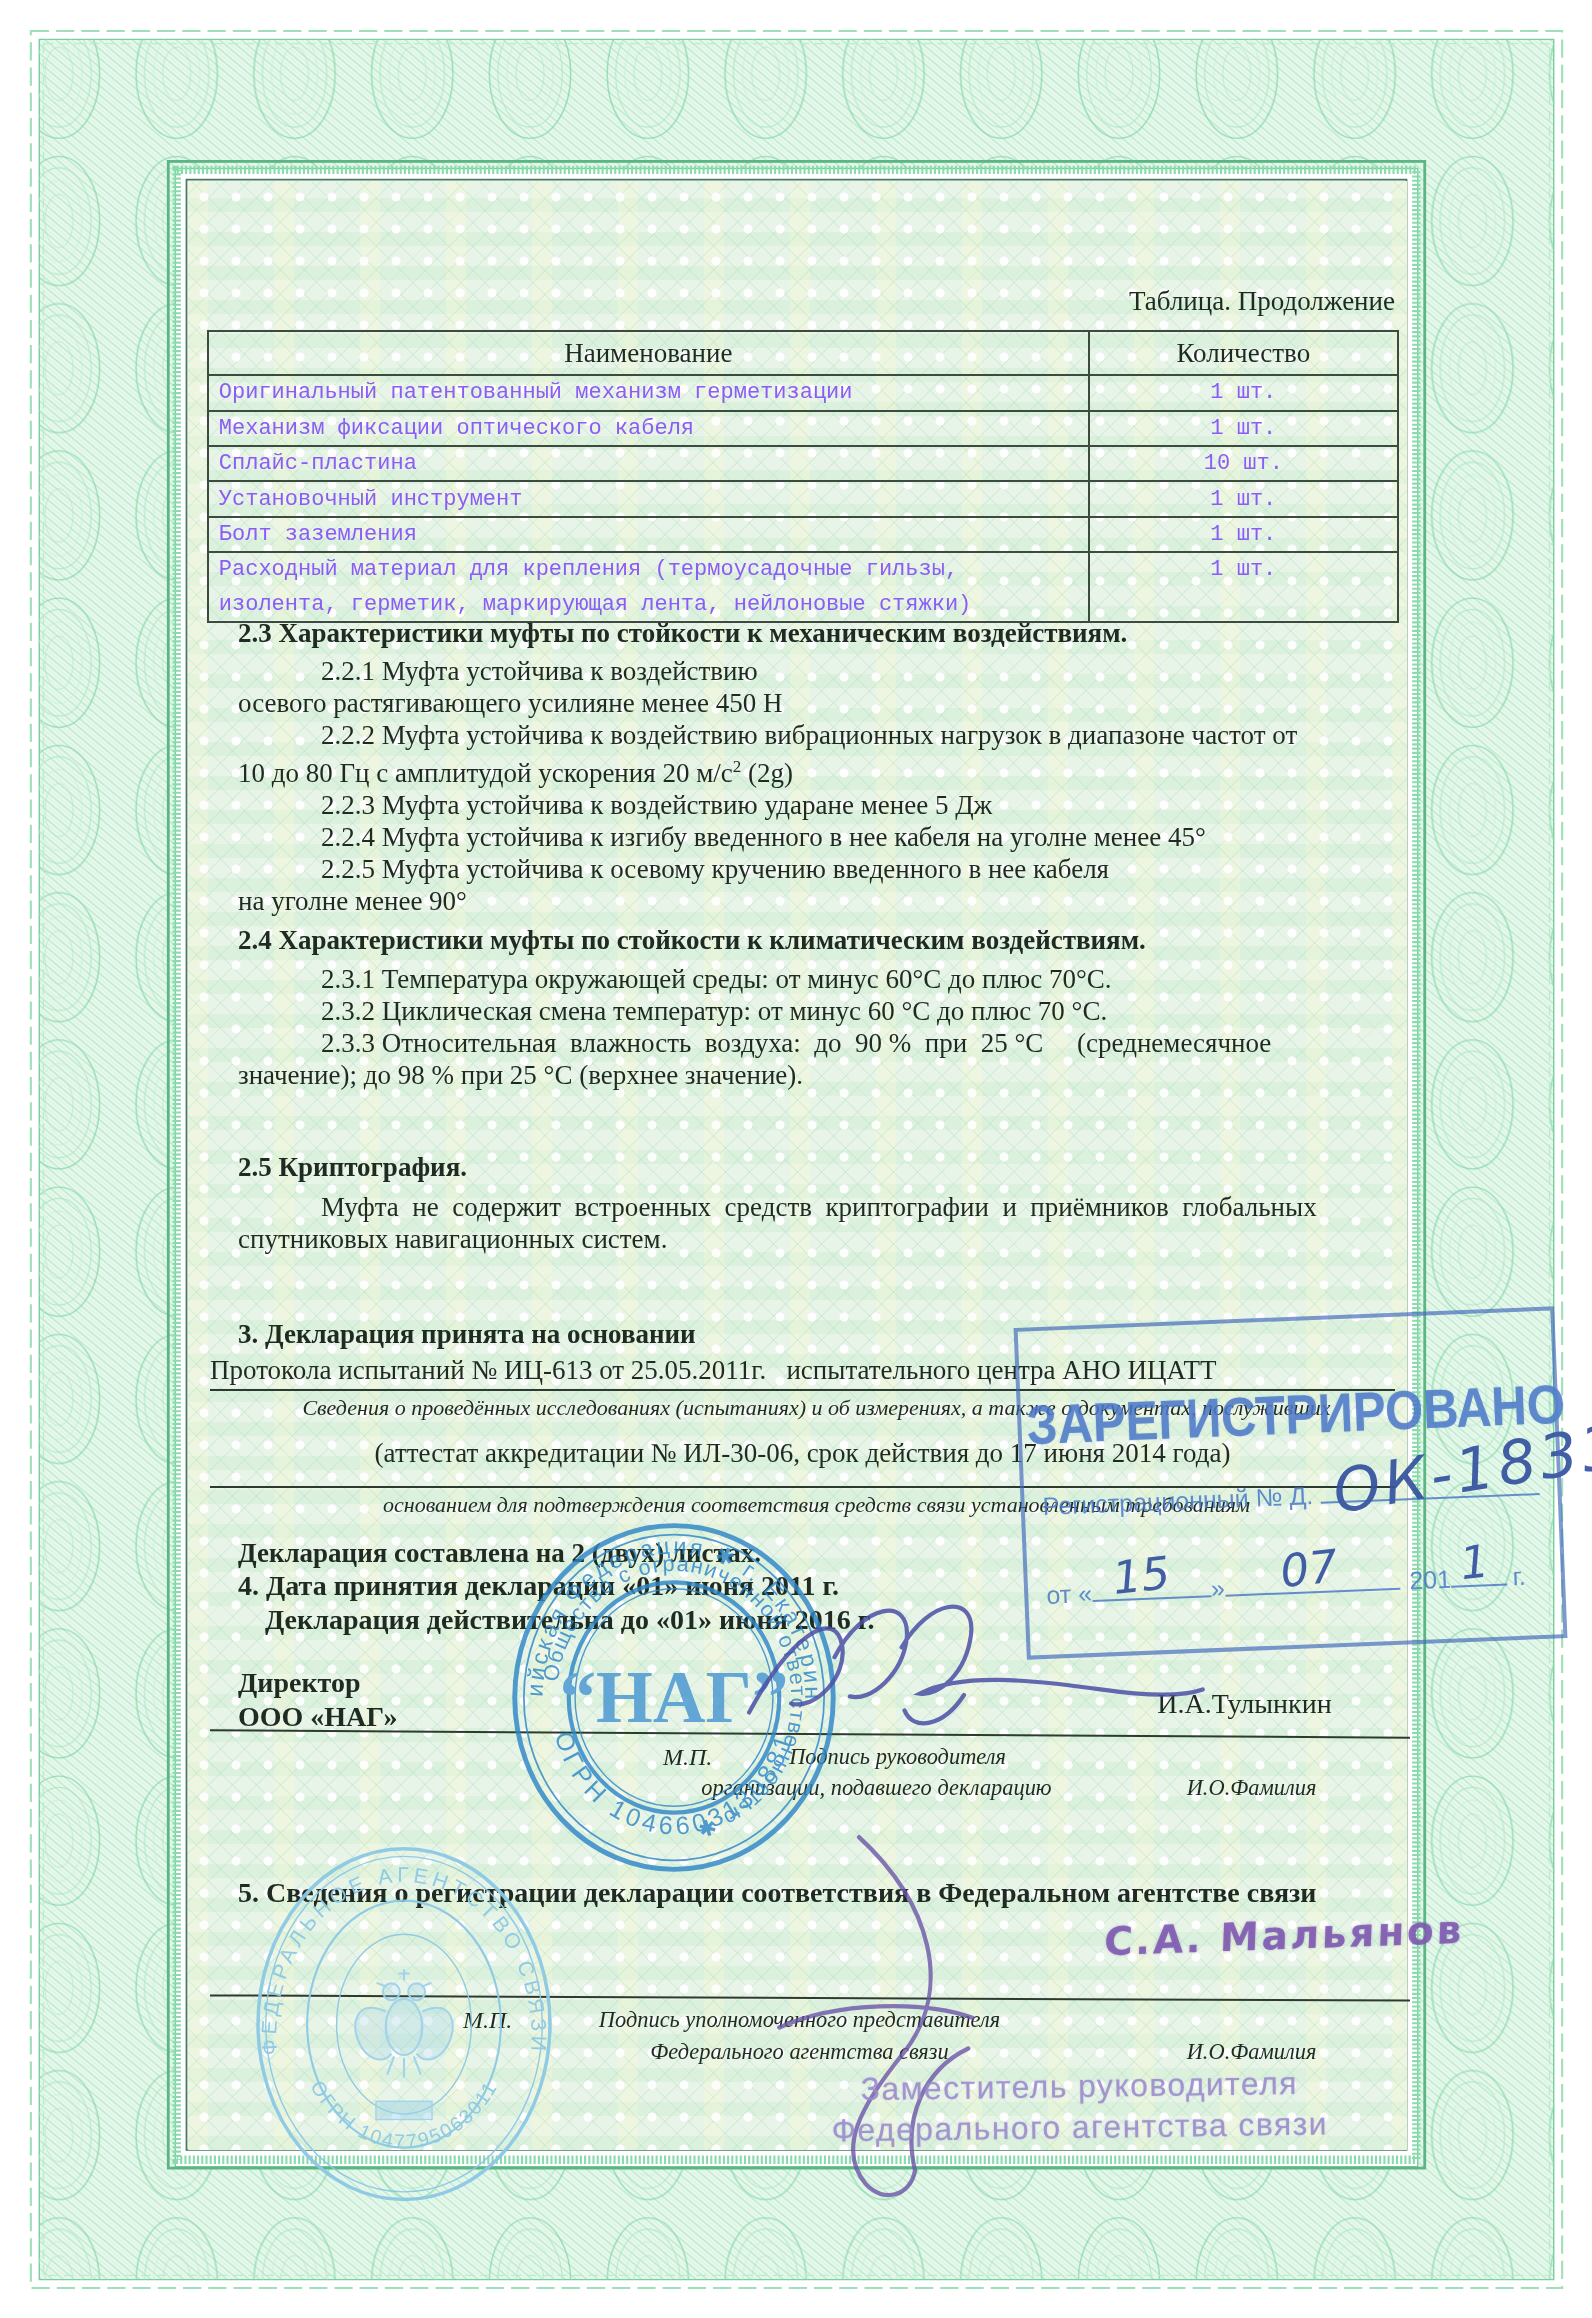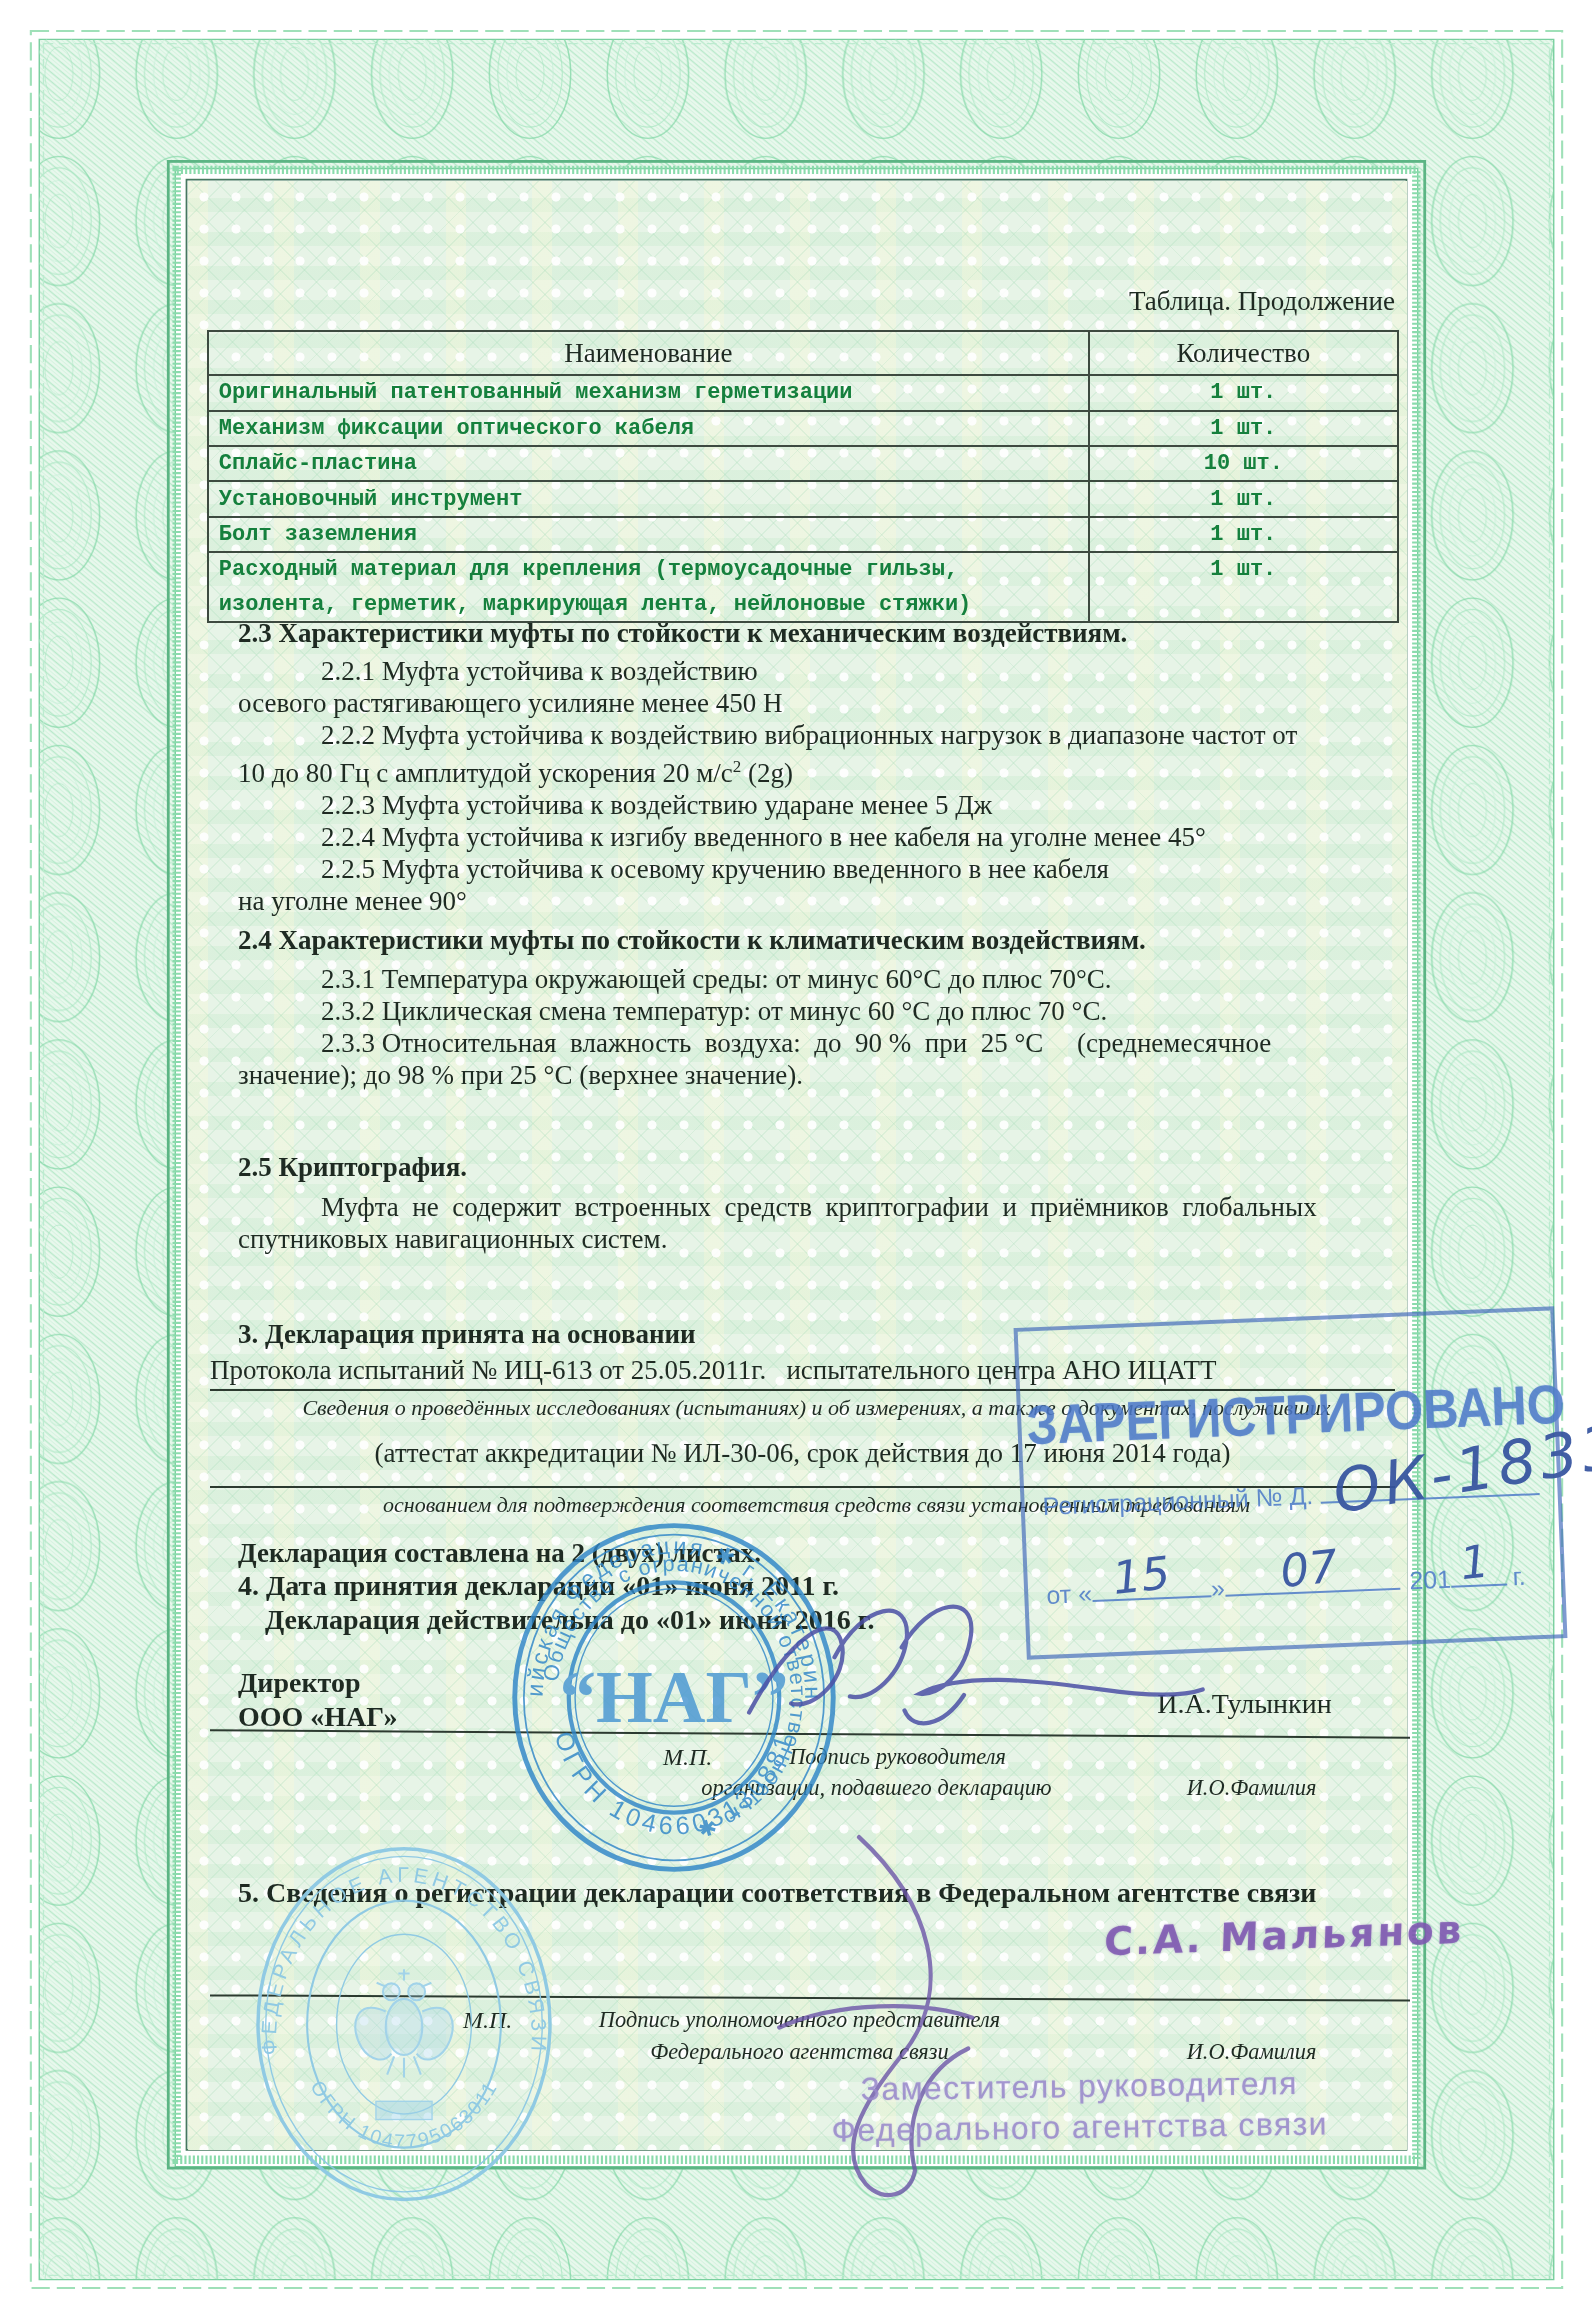--- a/index.html
+++ b/index.html
@@ -20,21 +20,21 @@
   .i{font-style:italic;}
   .fs38{font-size:27px;line-height:32px;}
   .fs40{font-size:28px;line-height:34px;}
   .fs31{font-size:22px;line-height:28px;}
   .cap{font-size:27px;text-align:right;}
   .flexline{display:flex;justify-content:flex-start;}
   .ind{padding-left:83px;}
   .pre{white-space:pre;}
   table.comp{border-collapse:collapse;table-layout:fixed;font-family:"Liberation Mono","DejaVu Sans Mono",monospace;border-radius:7px;}
   table.comp th{font-family:"Liberation Serif",serif;font-weight:normal;font-size:27px;border:2.1px solid #3d4a40;padding:5.6px 4.2px;}
-  table.comp td{border:2.1px solid #3d4a40;font-size:22px;padding:4.2px 9.8px;vertical-align:middle;color:#15803d;font-weight:bold;}
+  table.comp td{border:2.1px solid #3d4a40;font-size:22px;padding:4.2px 9.8px;vertical-align:middle;color:#8b5cf6;}
   table.comp td.qty{text-align:center;}
   .ulfull{border-bottom:2.1px solid #2c3a30;}
   .center{text-align:center;}
   .sigline{position:absolute;border-top:2.1px solid #2c3a30;}
   
   .reg-stamp{position:absolute;left:1020px;top:1317px;width:533px;height:324px;
      border:4.9px solid rgba(64,104,186,.72);transform:rotate(-2.3deg);color:#4b79c8;
      font-family:"Liberation Sans",sans-serif;opacity:.93;}
   .reg-title{font-size:50px;font-weight:bold;text-align:center;margin-top:65px;letter-spacing:0px;
      transform:scaleY(1.1) scaleX(.98);color:rgba(75,121,200,.88);text-shadow:0 0 1.4px rgba(75,121,200,.45);}

